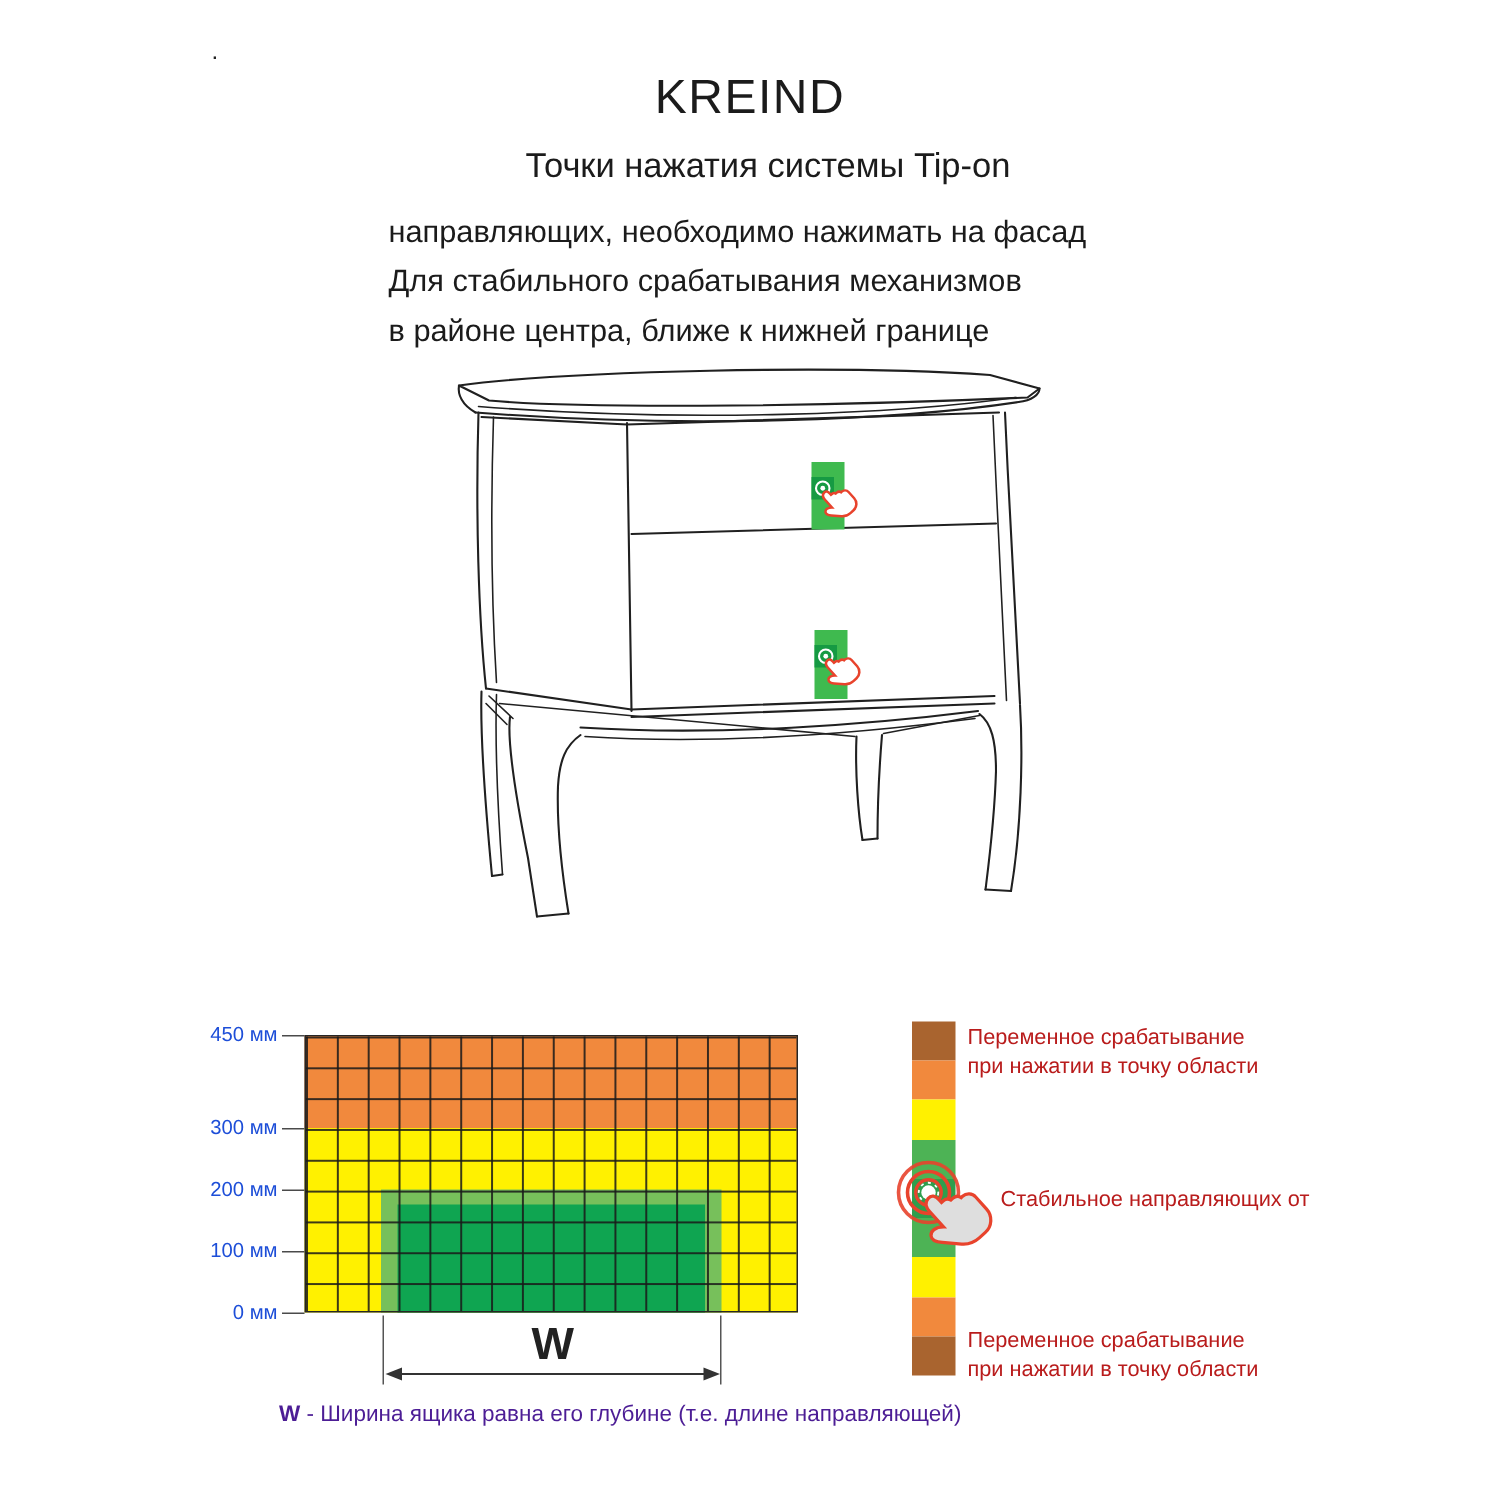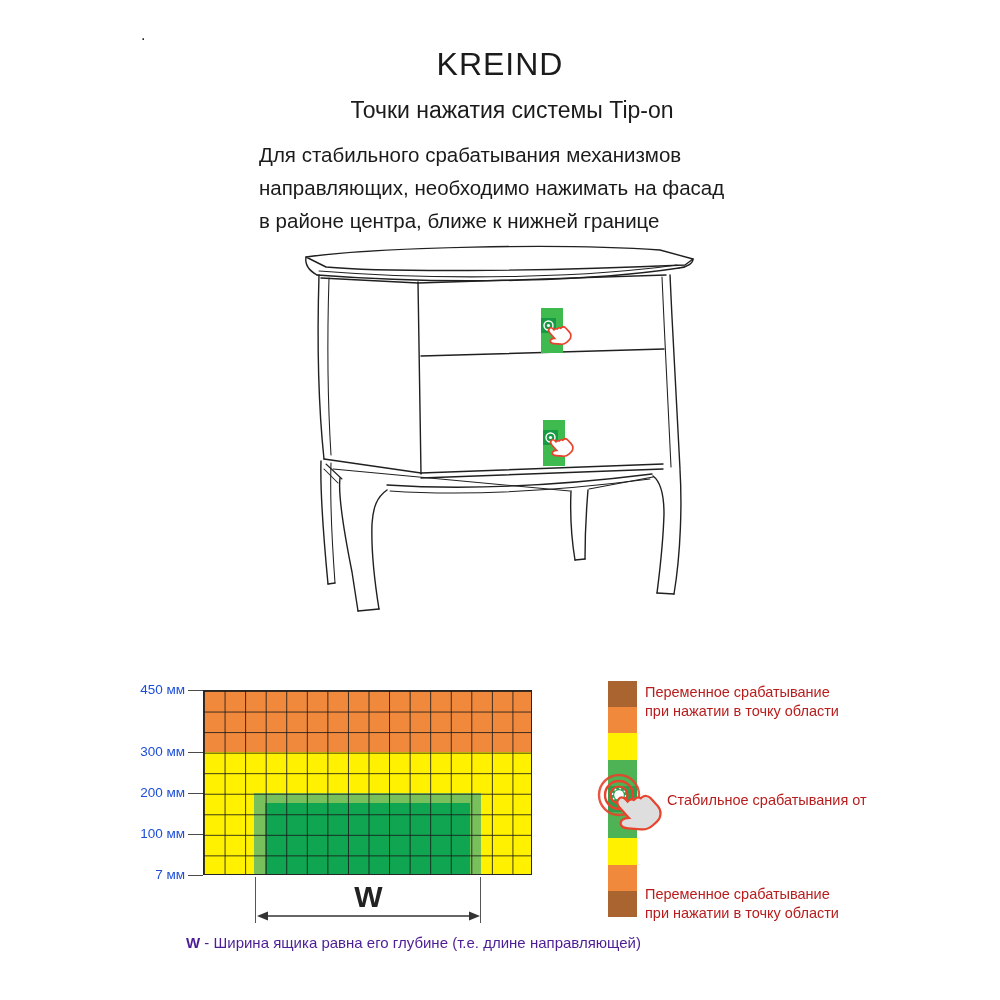--- a/index.html
+++ b/index.html
@@ -47,22 +47,22 @@
   .t3{left:645px;top:225px;}
 </style>
 </head>
 <body>
 
 <div class="abs stray">.</div>
 
 <h1 class="abs brand">KREIND</h1>
 <h2 class="abs subtitle">Точки нажатия системы Tip-on</h2>
 <div class="abs intro">
+  <div>направляющих, необходимо нажимать на фасад</div>
   <div>Для стабильного срабатывания механизмов</div>
-  <div>направляющих, необходимо нажимать на фасад</div>
   <div>в районе центра, ближе к нижней границе</div>
 </div>
 
 <svg class="abs cabinet" viewBox="0 0 500 385" xmlns="http://www.w3.org/2000/svg">
   <defs>
     <path id="hand" d="M-2,0 C-4.2,0.3 -5.2,1.8 -5.2,4.6 L-5.2,13.5 C-7.8,11.2 -10.6,11 -11.8,12.8 C-12.8,14.3 -11.9,16.2 -10.1,18.1 L-4.3,24.2 C-2.4,26.2 0.3,27.3 3.1,27.3 L6.6,27.3 C10.5,27.3 13.7,24.1 13.7,20.2 L13.7,13.2 C13.7,11 11.9,9.2 9.7,9.2 L8.9,9.2 C8.6,7.9 7.4,7 6,7 L4.9,7 C4.5,5.9 3.5,5.1 2.3,5.1 L1.2,5.1 L1.2,3.6 C1.2,1.2 0.2,-0.3 -2,0 Z"></path>
   </defs>
 
   <g>
     <path class="cab-line" fill="#ffffff" d="M106,15 C180,5 360,1 460,8 L493,17 L485,23 C330,30 180,30 126,25 Z"></path>
@@ -131,21 +131,21 @@
     <div class="abs bg-yellow"></div>
     <div class="abs green-outer"></div>
     <div class="abs green-inner"></div>
     <div class="abs grid-lines"></div>
   </div>
 
   <div class="abs axis-label" style="top:22px">450 мм</div>
   <div class="abs axis-label" style="top:84px">300 мм</div>
   <div class="abs axis-label" style="top:125px">200 мм</div>
   <div class="abs axis-label" style="top:166px">100 мм</div>
-  <div class="abs axis-label" style="top:207px">7 мм</div>
+  <div class="abs axis-label" style="top:207px">0 мм</div>
   <div class="abs tick" style="top:30px"></div>
   <div class="abs tick" style="top:91.7px"></div>
   <div class="abs tick" style="top:132.8px"></div>
   <div class="abs tick" style="top:173.9px"></div>
   <div class="abs tick" style="top:215px"></div>
 
   <div class="abs wline" style="left:255px"></div>
   <div class="abs wline" style="left:480px"></div>
   <div class="abs wlabel">W</div>
   <svg class="abs warrow" viewBox="0 0 225 14">
@@ -175,19 +175,19 @@
     <circle cx="45" cy="45" r="6.5" fill="none" stroke="#ffffff" stroke-width="1.2" stroke-dasharray="2 3"></circle>
     <circle cx="45" cy="45" r="4.8" fill="#ffffff"></circle>
     <use href="#hand" fill="#DEDEDE" stroke="var(--hand_red)" stroke-width="1.4" transform="translate(47,47) rotate(-42) scale(1.55)"></use>
   </svg>
 
   <div class="abs ltext t1">
     <div>Переменное срабатывание</div>
     <div>при нажатии в точку области</div>
   </div>
   <div class="abs ltext t2">
-    <div>Стабильное срабатывания от</div>
+    <div>Стабильное направляющих от</div>
   </div>
   <div class="abs ltext t3">
     <div>Переменное срабатывание</div>
     <div>при нажатии в точку области</div>
   </div>
 </div>
 
 </body></html>

